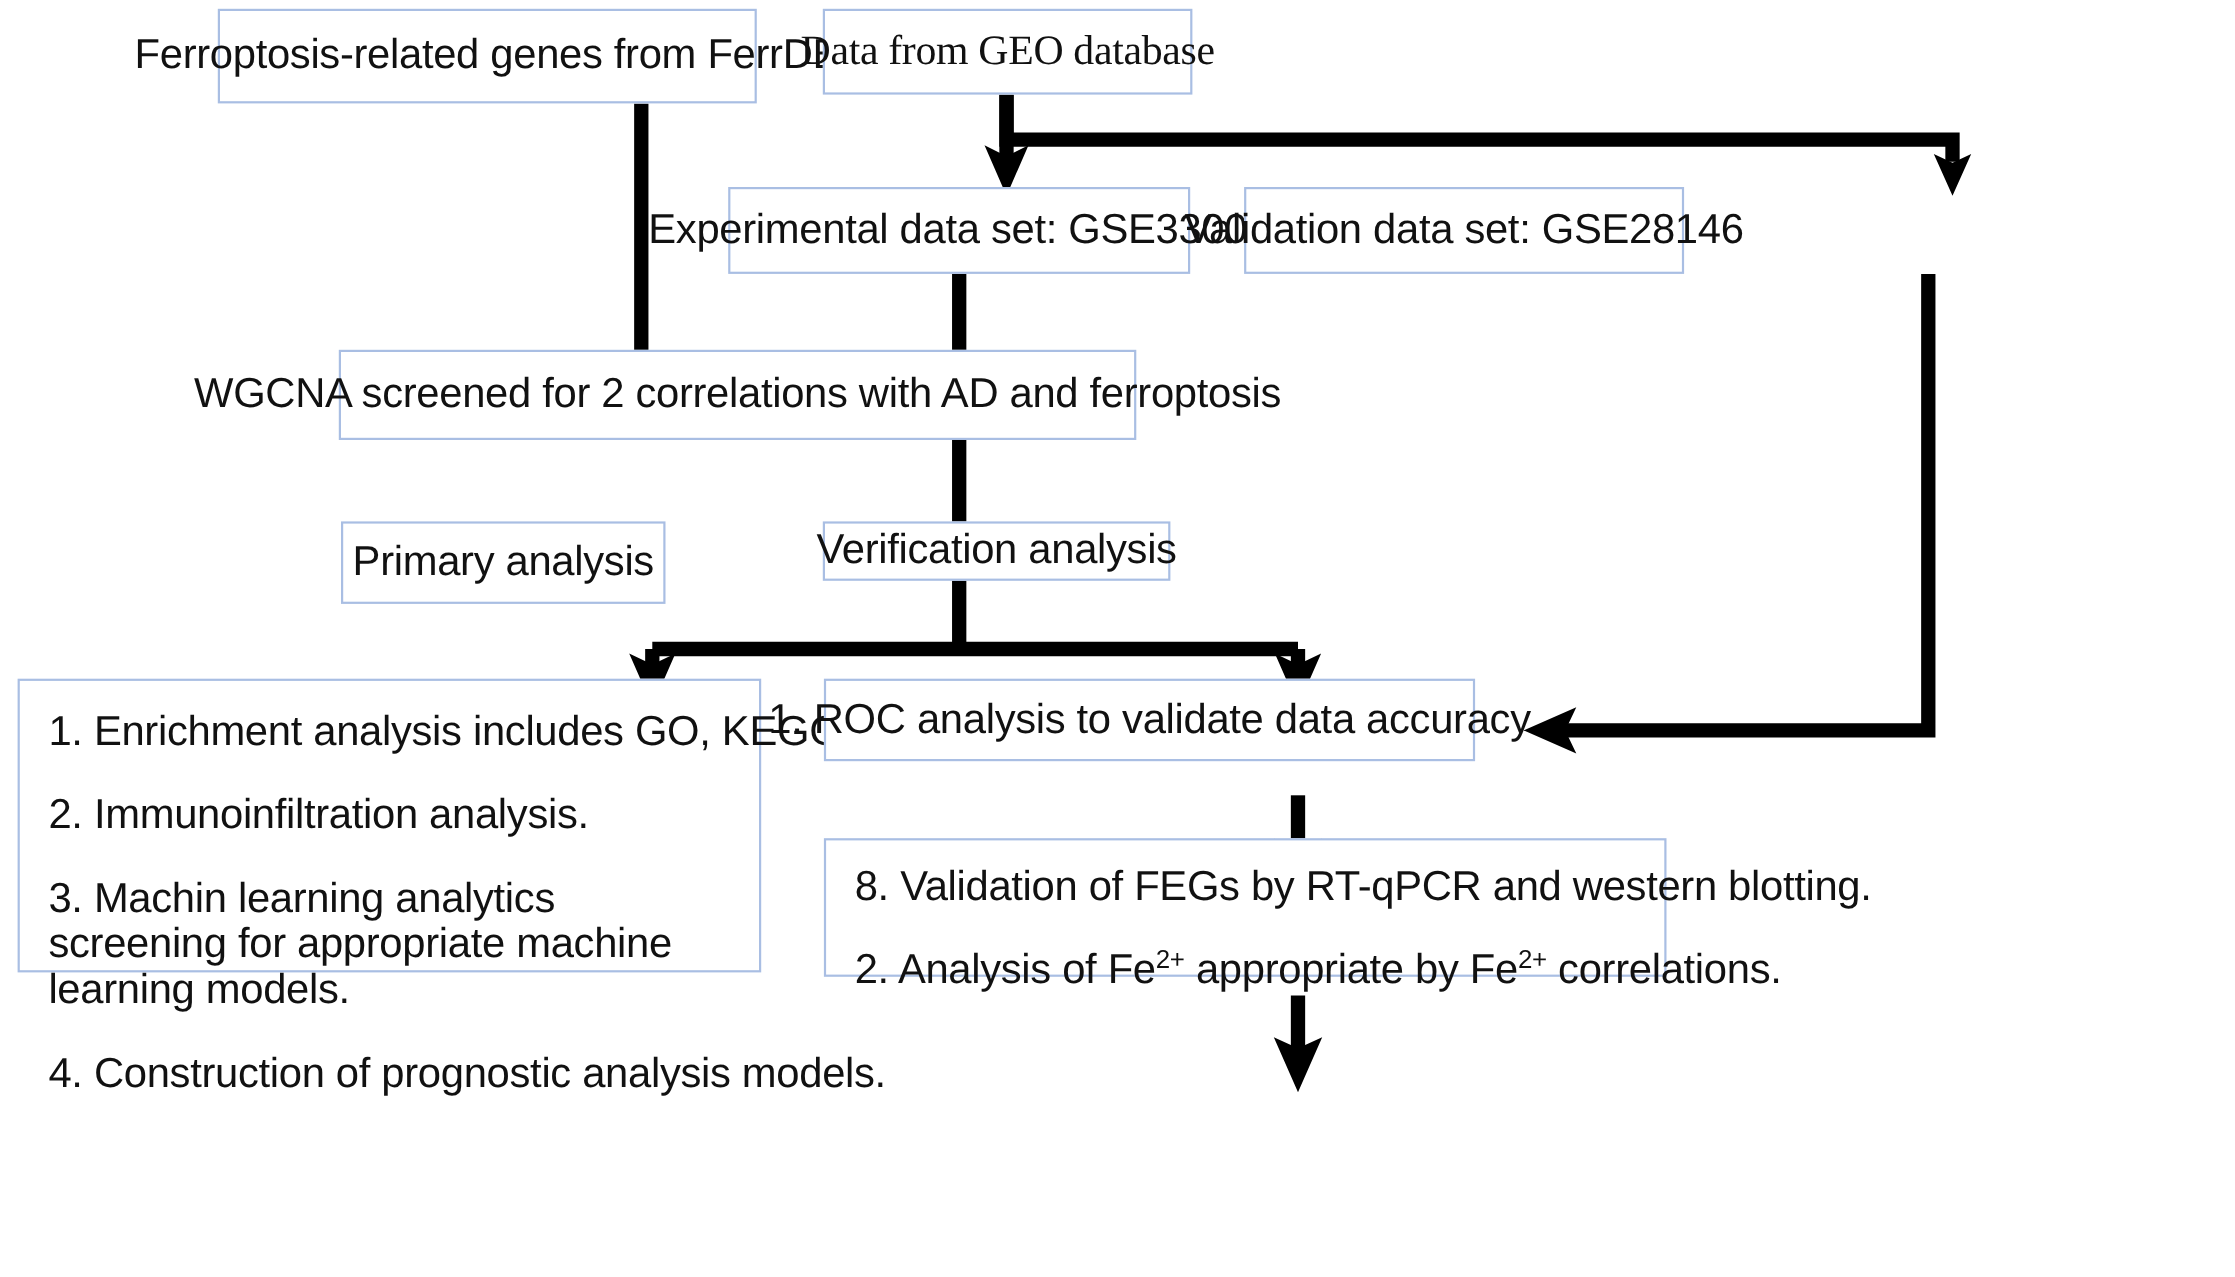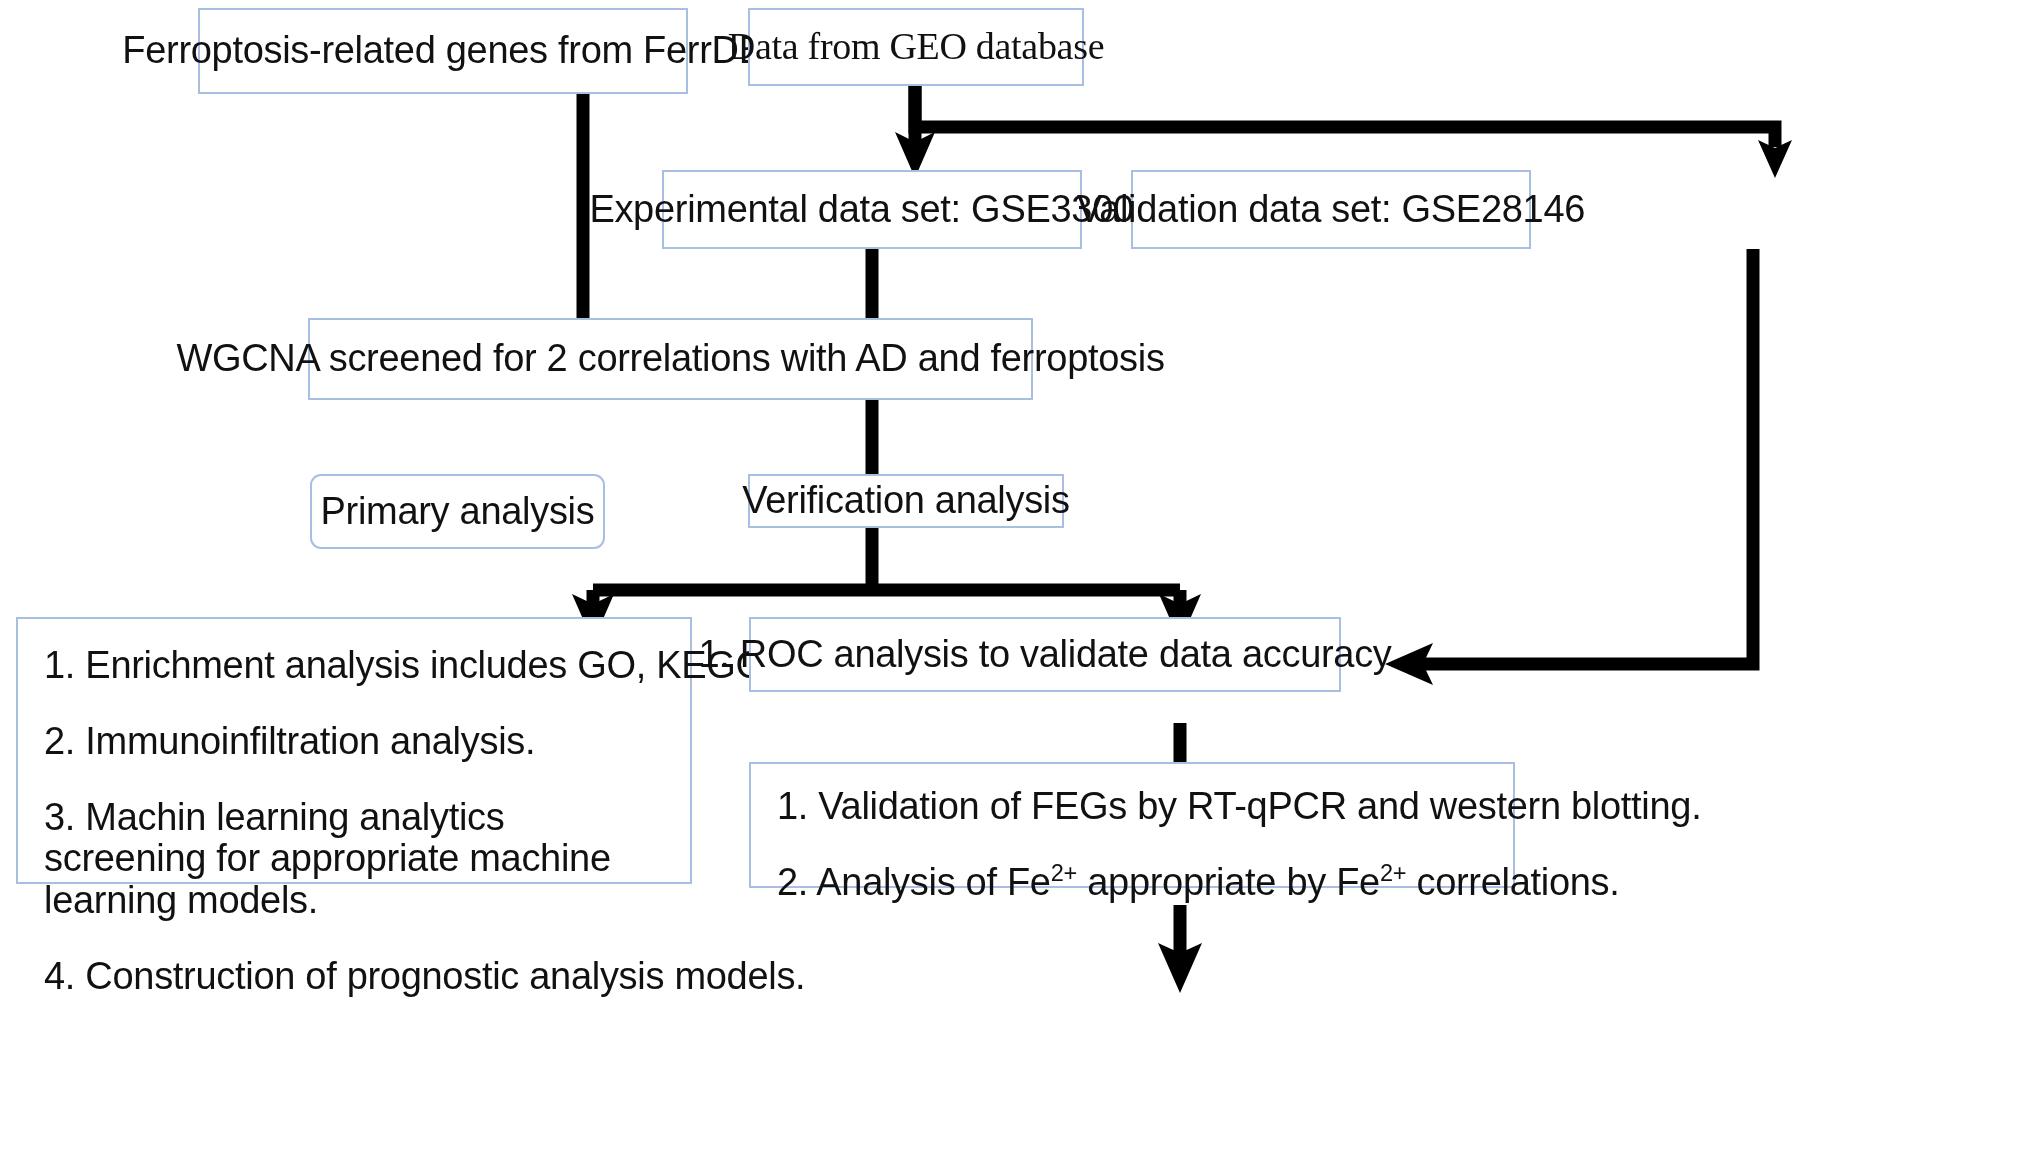--- a/index.html
+++ b/index.html
@@ -139,39 +139,39 @@
   </div>
 
   <div class="node" style="left:1131px; top:170px; width:400px; height:79px;">
     <span>Validation data set: GSE28146</span>
   </div>
 
   <div class="node" style="left:308px; top:318px; width:725px; height:82px;">
     <span>WGCNA screened for 2 correlations with AD and ferroptosis</span>
   </div>
 
-  <div class="node" style="left:310px; top:474px; width:295px; height:75px;border-radius:11px;">
+  <div class="node" style="left:310px; top:474px; width:295px; height:75px;">
     <span>Primary analysis</span>
   </div>
 
   <div class="node" style="left:748px; top:474px; width:316px; height:54px;">
     <span>Verification analysis</span>
   </div>
 
   <div class="node list" style="left:16px; top:617px; width:676px; height:267px;">
     <span class="li">1. Enrichment analysis includes GO, KEGG and GSVA.</span>
     <span class="li">2. Immunoinfiltration analysis.</span>
     <span class="li wrap">3. Machin learning analytics screening for appropriate machine learning models.</span>
     <span class="li">4. Construction of prognostic analysis models.</span>
   </div>
 
   <div class="node" style="left:749px; top:617px; width:592px; height:75px;">
     <span>1. ROC analysis to validate data accuracy</span>
   </div>
 
   <div class="node list" style="left:749px; top:762px; width:766px; height:126px; padding-top:22px;">
-    <span class="li">1. Validation of FEGs by RT-qPCR and western blotting.</span>
+    <span class="li">8. Validation of FEGs by RT-qPCR and western blotting.</span>
     <span class="li">
       <span>2. Analysis of Fe</span><sup>2+</sup><span> appropriate by Fe</span><sup>2+</sup><span> correlations.</span>
     </span>
   </div>
 
 </div>
 
 </body></html>

